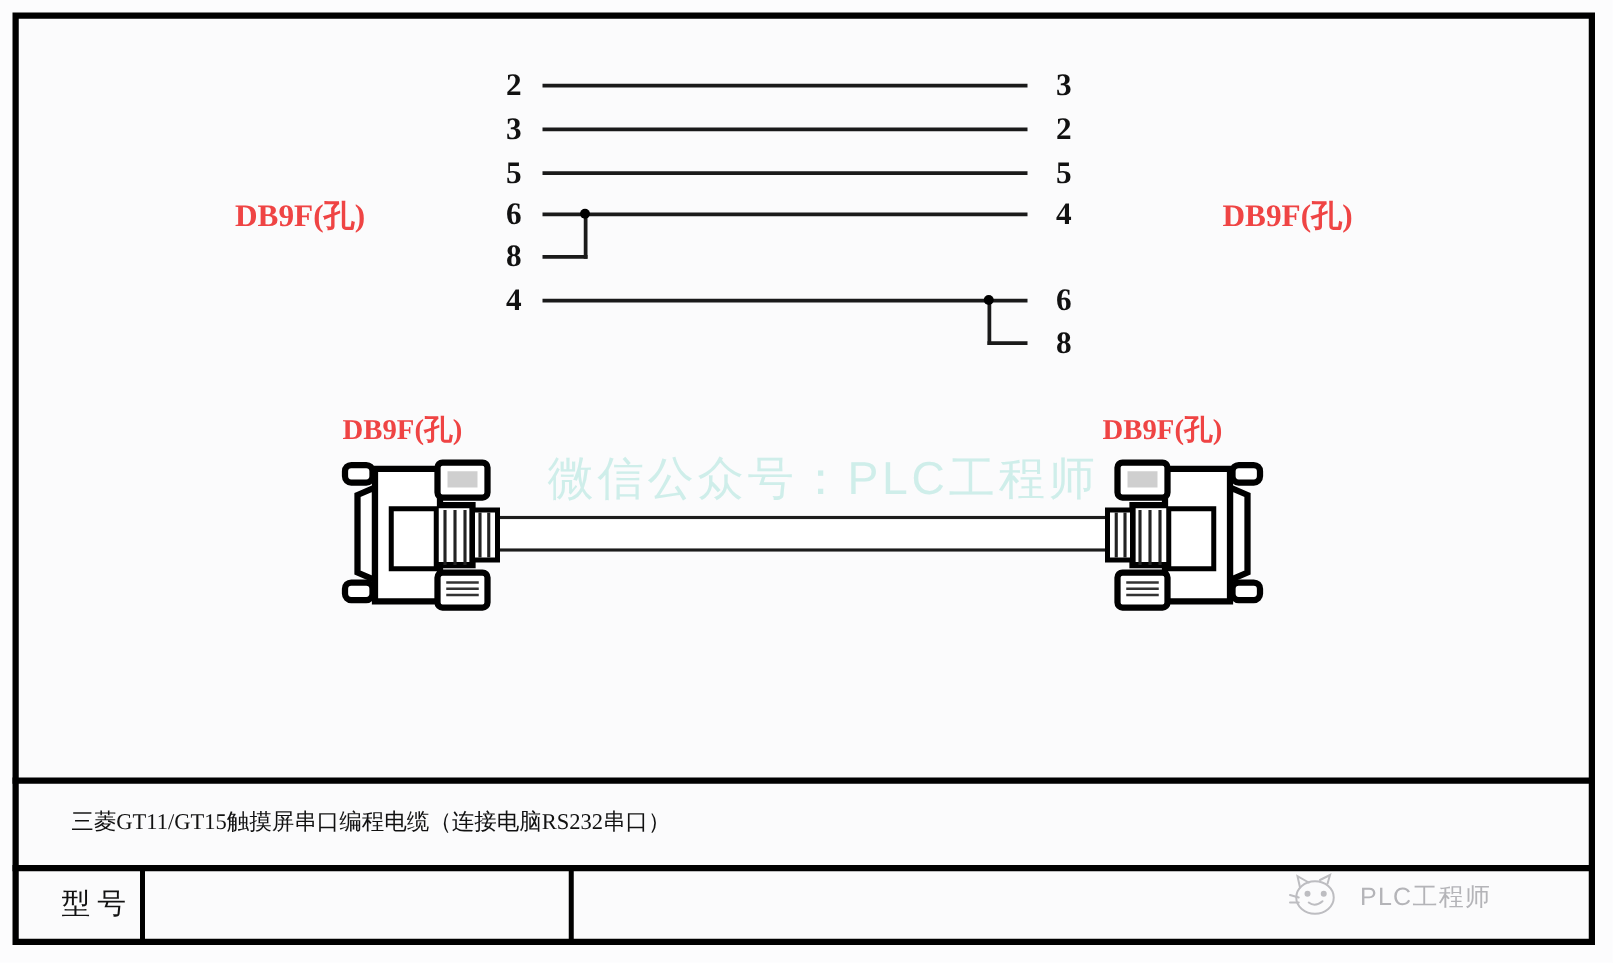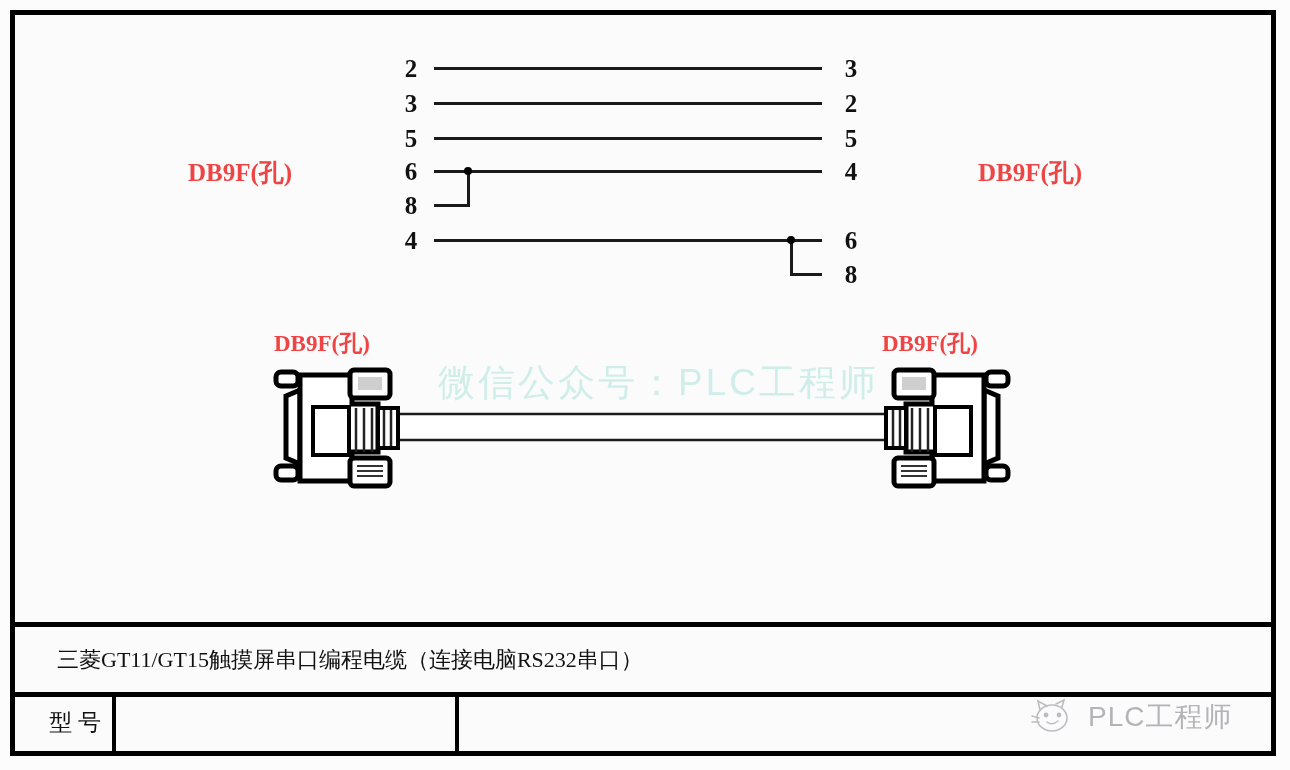--- a/index.html
+++ b/index.html
@@ -107,32 +107,32 @@
     position: absolute;
     left: 1030px; top: 698px;
     display: flex;
     align-items: center;
     gap: 6px;
     color: #b9b9bd;
     user-select: none;
   }
   .watermark-corner .wm-text {
     font-family: "Liberation Sans", sans-serif;
-    font-size: 28px;
+    font-size: 20px;
     letter-spacing: 1px;
     color: #b4b4b8;
     white-space: nowrap;
   }
 
   
   .desc-text {
     position: absolute;
     left: 57px; top: 645px;
     font-family: "Liberation Serif", serif;
-    font-size: 22px;
+    font-size: 18px;
     color: #111111;
     white-space: nowrap;
   }
   .model-label {
     position: absolute;
     left: 30px; top: 707px;
     width: 90px;
     text-align: center;
     font-family: "Liberation Serif", serif;
     font-size: 23px;

